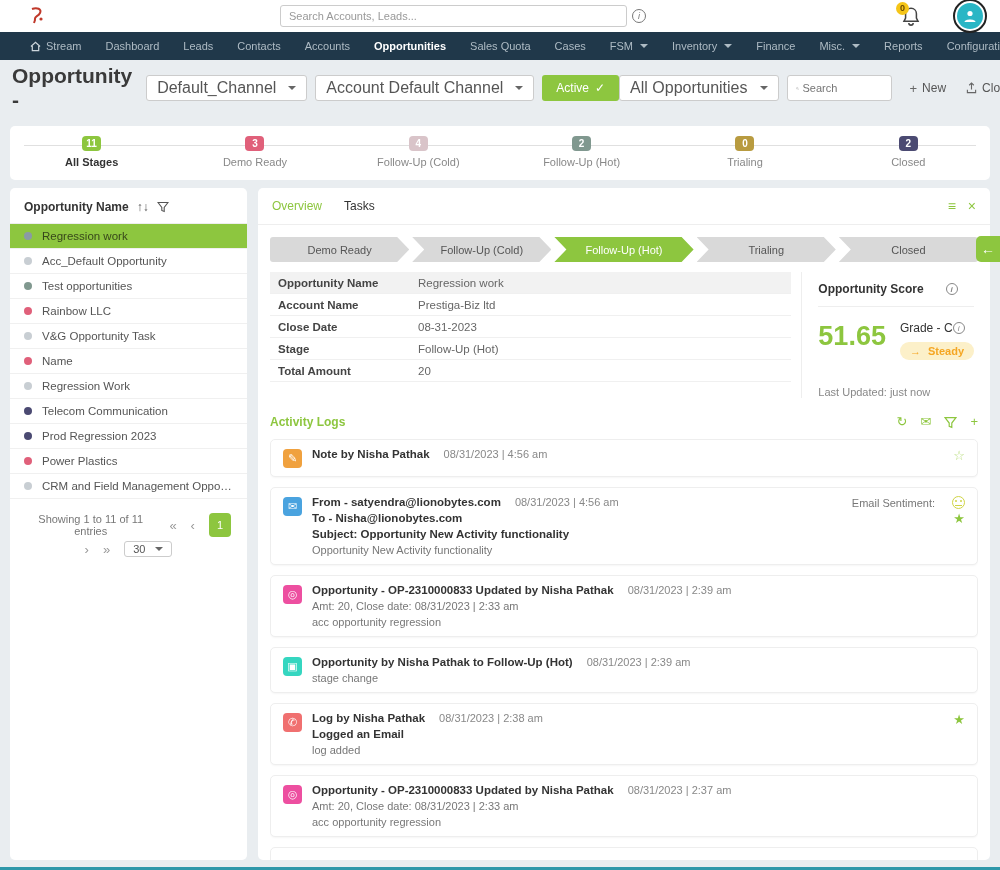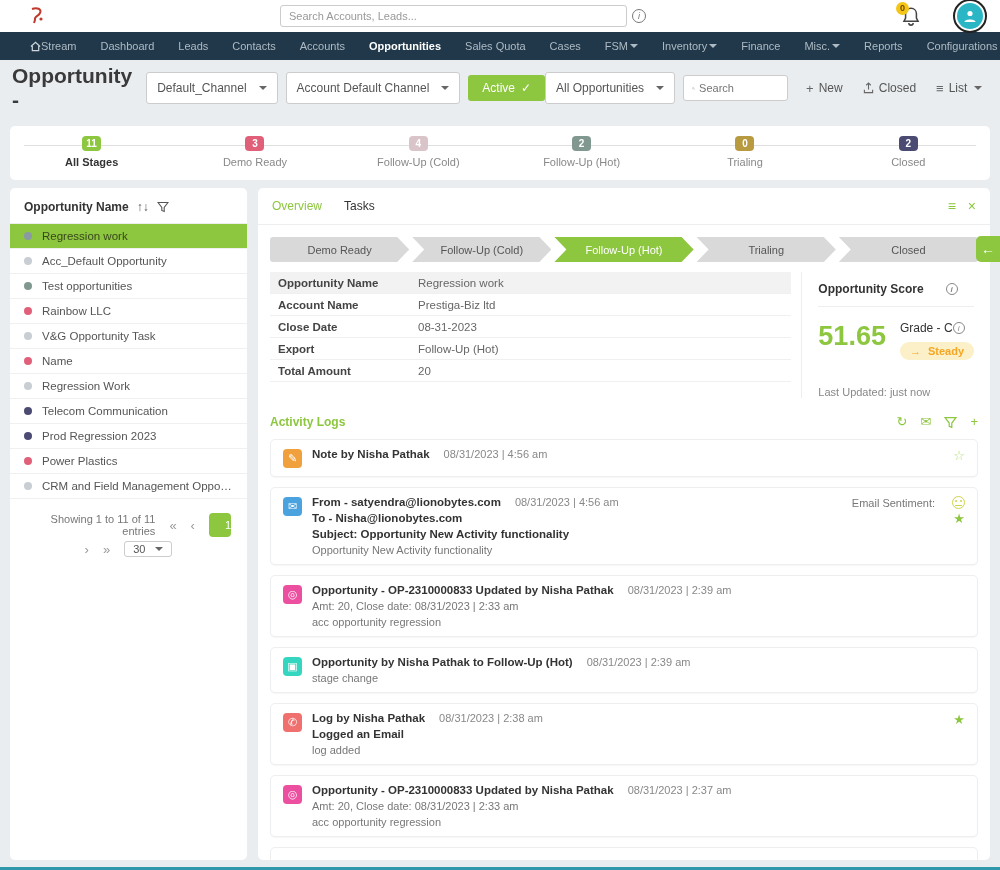--- a/index.html
+++ b/index.html
@@ -16,31 +16,31 @@
     border-radius:50%; color:#777; font-size:9px; text-align:center; line-height:12px; font-style:italic; }
   .bell-wrap { position:absolute; left:898px; top:4px; width:26px; height:26px; }
   .badge { position:absolute; left:-2px; top:-2px; background:#f5c518; color:#6b4a00; font-size:9px;
     width:13px; height:13px; border-radius:50%; text-align:center; line-height:13px; font-weight:bold; }
   .avatar { position:absolute; left:953px; top:-1px; width:34px; height:34px; border-radius:50%;
     border:2px solid #222; background:#fff; display:flex; align-items:center; justify-content:center; }
   .avatar-inner { width:26px; height:26px; border-radius:50%; background:#2ab6c5; display:flex; align-items:center; justify-content:center; }
 
   
   .navbar { height:28px; background:#20384a; display:flex; align-items:center; padding-left:30px; }
-  .nav-item { color:#aebbc4; font-size:11px; margin-right:24px; display:flex; align-items:center; cursor:pointer; white-space:nowrap; }
+  .nav-item { color:#aebbc4; font-size:11px; margin-right:24px; display:flex; align-items:center; gap:5px; cursor:pointer; white-space:nowrap; }
   .nav-item.active { color:#fff; font-weight:bold; }
   .caret { display:inline-block; width:0; height:0; border-left:4px solid transparent;
     border-right:4px solid transparent; border-top:4px solid #aebbc4; margin-left:2px; }
   .caret.dark { border-top-color:#666; }
 
   
   .page-header { height:56px; display:flex; align-items:center; padding:0 12px; }
   .page-title { font-size:21px; font-weight:bold; color:#3a3a3a; margin-right:14px; }
-  .select-box { background:#fff; border:1px solid #ccc; border-radius:3px; height:32px; padding:0 10px;
-    display:flex; align-items:center; gap:10px; color:#555; font-size:12px; margin-right:8px; cursor:pointer; white-space:nowrap; }
+  .select-box { background:#fff; border:1px solid #ccc; border-radius:3px; height:26px; padding:0 10px;
+    display:flex; align-items:center; gap:10px; color:#555; font-size:16px; margin-right:8px; cursor:pointer; white-space:nowrap; }
   .btn-active { background:#8dc63f; color:#fff; border:none; border-radius:3px; height:26px;
     padding:0 14px; font-size:12px; display:flex; align-items:center; gap:6px; cursor:pointer; }
   .header-right { margin-left:auto; display:flex; align-items:center; }
   .hdr-search { width:105px; height:26px; border:1px solid #ccc; border-radius:3px; background:#fff;
     display:flex; align-items:center; padding:0 8px; gap:4px; margin-right:18px; }
   .hdr-search input { border:none; outline:none; width:80px; font-size:11px; color:#555; }
   .tool-link { display:flex; align-items:center; gap:5px; color:#555; font-size:12px; margin-right:20px; cursor:pointer; white-space:nowrap; }
   .tool-link .uni { font-size:13px; color:#666; }
 
   
@@ -58,21 +58,21 @@
   
   .sidebar { width:237px; background:#fff; border-radius:5px; overflow:hidden; display:flex; flex-direction:column; }
   .sb-header { padding:12px 14px 9px 14px; display:flex; align-items:center; gap:8px; border-bottom:1px solid #eee; }
   .sb-title { font-weight:bold; font-size:12px; color:#333; }
   .sb-icon { color:#555; font-size:12px; cursor:pointer; }
   .sb-item { display:flex; align-items:center; gap:10px; padding:0 14px; height:25px; border-bottom:1px solid #f0f0f0; cursor:pointer; }
   .sb-item .dot { width:8px; height:8px; border-radius:50%; flex:none; }
   .sb-item .sb-name { font-size:11.5px; color:#555; white-space:nowrap; overflow:hidden; text-overflow:ellipsis; }
   .sb-item.selected { background:#8dc63f; }
   .sb-item.selected .sb-name { color:#37471a; }
-  .sb-pager { padding:10px 16px; text-align:right; color:#777; font-size:11px; }
+  .sb-pager { padding:10px 16px; text-align:center; color:#777; font-size:11px; }
   .pager-row1, .pager-row2 { display:flex; align-items:center; justify-content:center; gap:14px; margin-top:4px; }
   .pg-nav { color:#999; font-size:13px; cursor:pointer; }
   .pg-current { background:#8dc63f; color:#fff; width:24px; height:24px; border-radius:4px; line-height:24px; font-size:11px; cursor:pointer; }
   .pg-size { border:1px solid #ccc; border-radius:3px; height:16px; padding:0 8px; display:flex; align-items:center; gap:8px; color:#555; cursor:pointer; background:#fff; }
 
   
   .main-panel { flex:1; background:#fff; border-radius:5px; position:relative; overflow:hidden; }
   .tabs-row { display:flex; align-items:center; padding:10px 14px; border-bottom:1px solid #eee; }
   .tab { font-size:12px; color:#333; margin-right:22px; cursor:pointer; }
   .tab.active { color:#8dc63f; }
@@ -409,21 +409,21 @@
         </div>
           <div class="d-row">
           <div class="d-label">Account Name</div>
           <div class="d-value">Prestiga-Biz ltd</div>
         </div>
           <div class="d-row">
           <div class="d-label">Close Date</div>
           <div class="d-value">08-31-2023</div>
         </div>
           <div class="d-row">
-          <div class="d-label">Export</div>
+          <div class="d-label">Stage</div>
           <div class="d-value">Follow-Up (Hot)</div>
         </div>
           <div class="d-row">
           <div class="d-label">Total Amount</div>
           <div class="d-value">20</div>
         </div>
         </div>
 
       <div class="score-panel">
         <div class="score-title">

